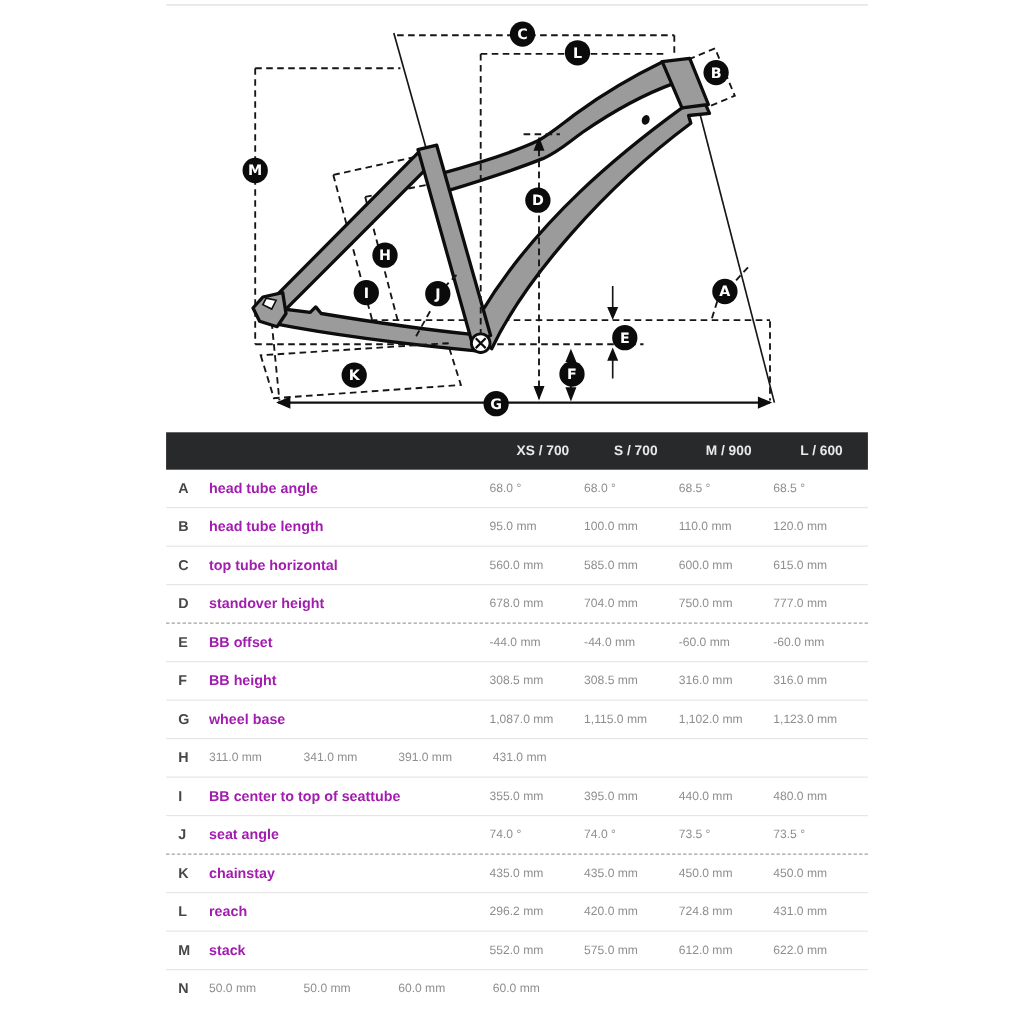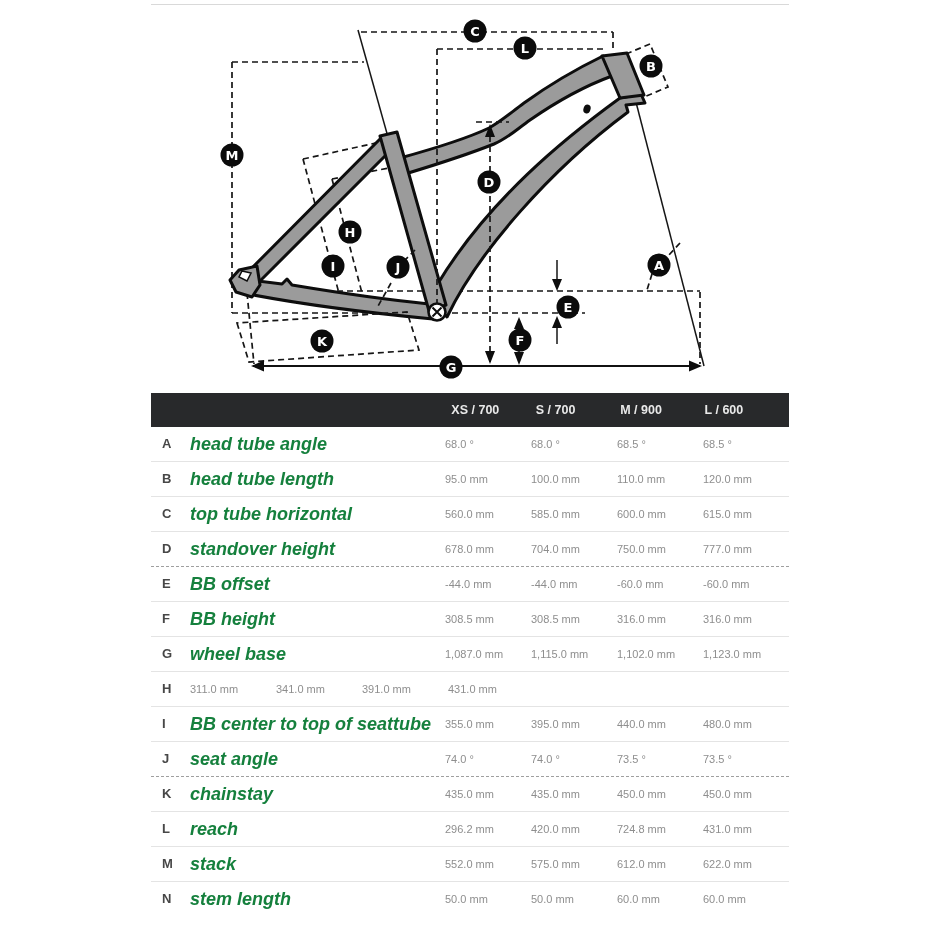--- a/index.html
+++ b/index.html
@@ -8,27 +8,27 @@
     font-family:"Liberation Sans","DejaVu Sans",sans-serif;
   }
   .top-divider{position:absolute;left:151px;top:4px;width:638px;height:1px;background:#d9d9d9;}
   .diagram-wrap{position:absolute;left:150px;top:0px;width:640px;height:385px;}
   svg{display:block;}
 
   
   .geo-table{position:absolute;left:151px;top:393px;width:638px;}
   .thead{display:flex;height:34px;background:#28292b;}
   .thead .spacer{width:306px;}
-  .thead .th{width:86px;line-height:34px;font-size:12.5px;font-weight:bold;color:#e9e9e9;text-align:left;}
+  .thead .th{width:86px;line-height:34px;font-size:12.5px;font-weight:bold;color:#e9e9e9;text-align:center;}
   .trow{display:flex;height:34px;border-top:1px solid #e4e4e4;}
   .trow.first{border-top:none;}
   .trow.dashed{border-top:1px dashed #9f9f9f;}
   .td-letter{width:39px;padding-left:11px;box-sizing:border-box;line-height:34px;
              font-size:13px;font-weight:bold;color:#474747;}
-  .td-name{flex:1;line-height:34px;font-size:18px;font-weight:bold;color:#15803d;font-style:italic;}
+  .td-name{flex:1;line-height:34px;font-size:13px;font-weight:bold;color:#a21caf;}
   .td-val{width:86px;line-height:34px;font-size:11px;color:#8e8e8e;}
 
   
   .dash{stroke:#161616;stroke-width:1.7;fill:none;stroke-dasharray:6 4;}
   .thin{stroke:#161616;stroke-width:1.5;fill:none;}
   .gline{stroke:#111;stroke-width:2;fill:none;}
   .tube{fill:#9b9b9b;stroke:#0d0d0d;stroke-width:3;stroke-linejoin:round;}
   .arrow{fill:#0d0d0d;stroke:none;}
   .lbl-circle{fill:#0b0b0b;}
   .lbl-text{fill:#ffffff;font-family:"DejaVu Sans","Liberation Sans",sans-serif;
@@ -238,20 +238,19 @@
       <div class="trow">
         <div class="td-letter">M</div>
         <div class="td-name">stack</div>
         <div class="td-val">552.0 mm</div>
         <div class="td-val">575.0 mm</div>
         <div class="td-val">612.0 mm</div>
         <div class="td-val">622.0 mm</div>
       </div>
       <div class="trow">
         <div class="td-letter">N</div>
-        <div class="td-name">stem length</div>
         <div class="td-val">50.0 mm</div>
         <div class="td-val">50.0 mm</div>
         <div class="td-val">60.0 mm</div>
         <div class="td-val">60.0 mm</div>
       </div>
     </div>
 </div>
 
 </body></html>

